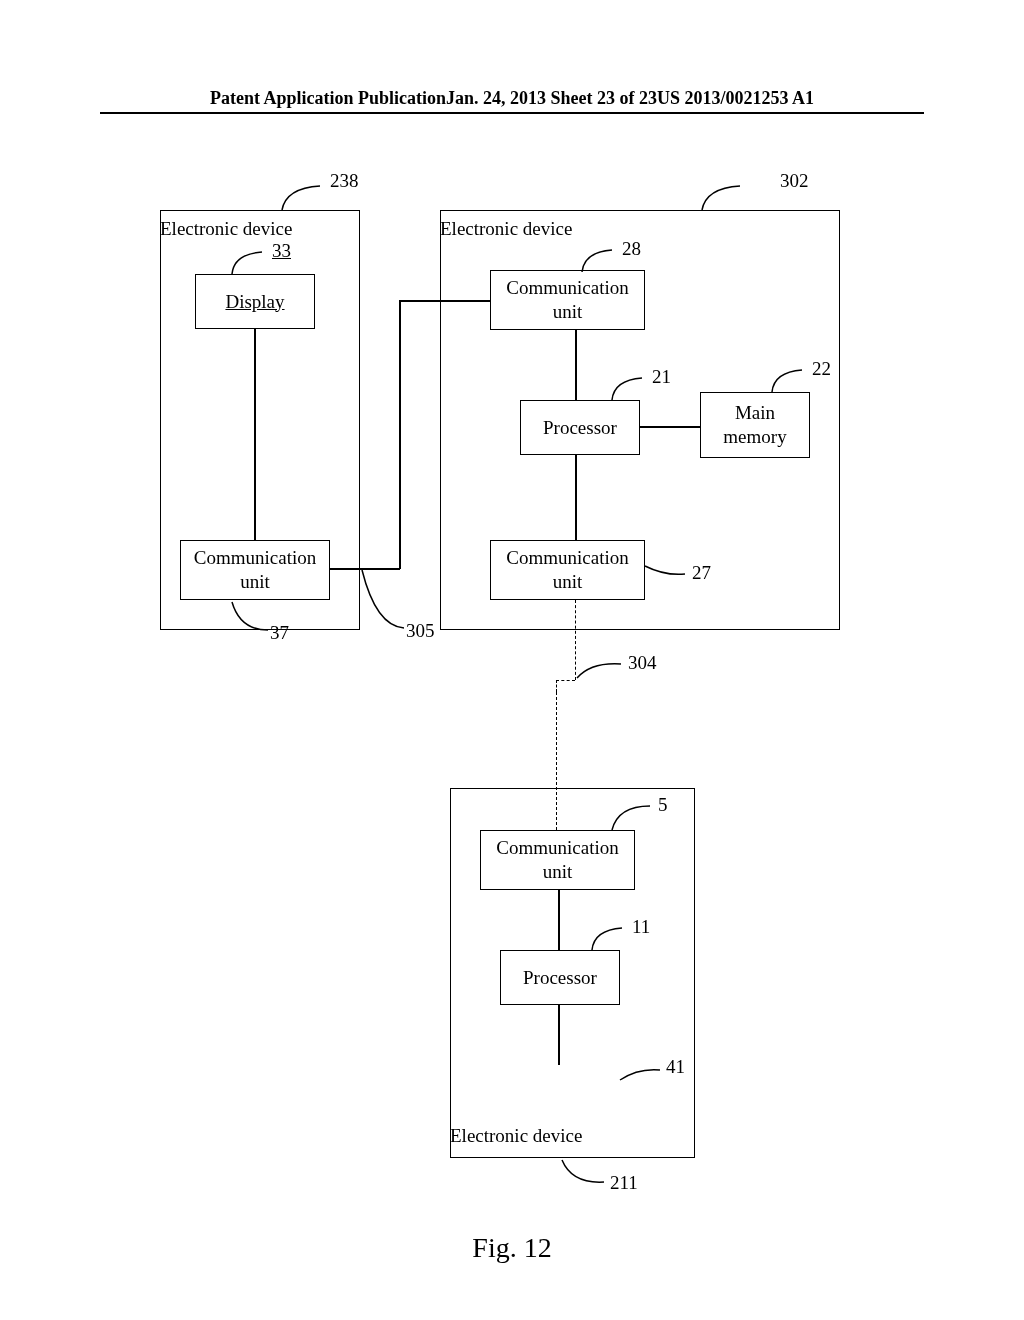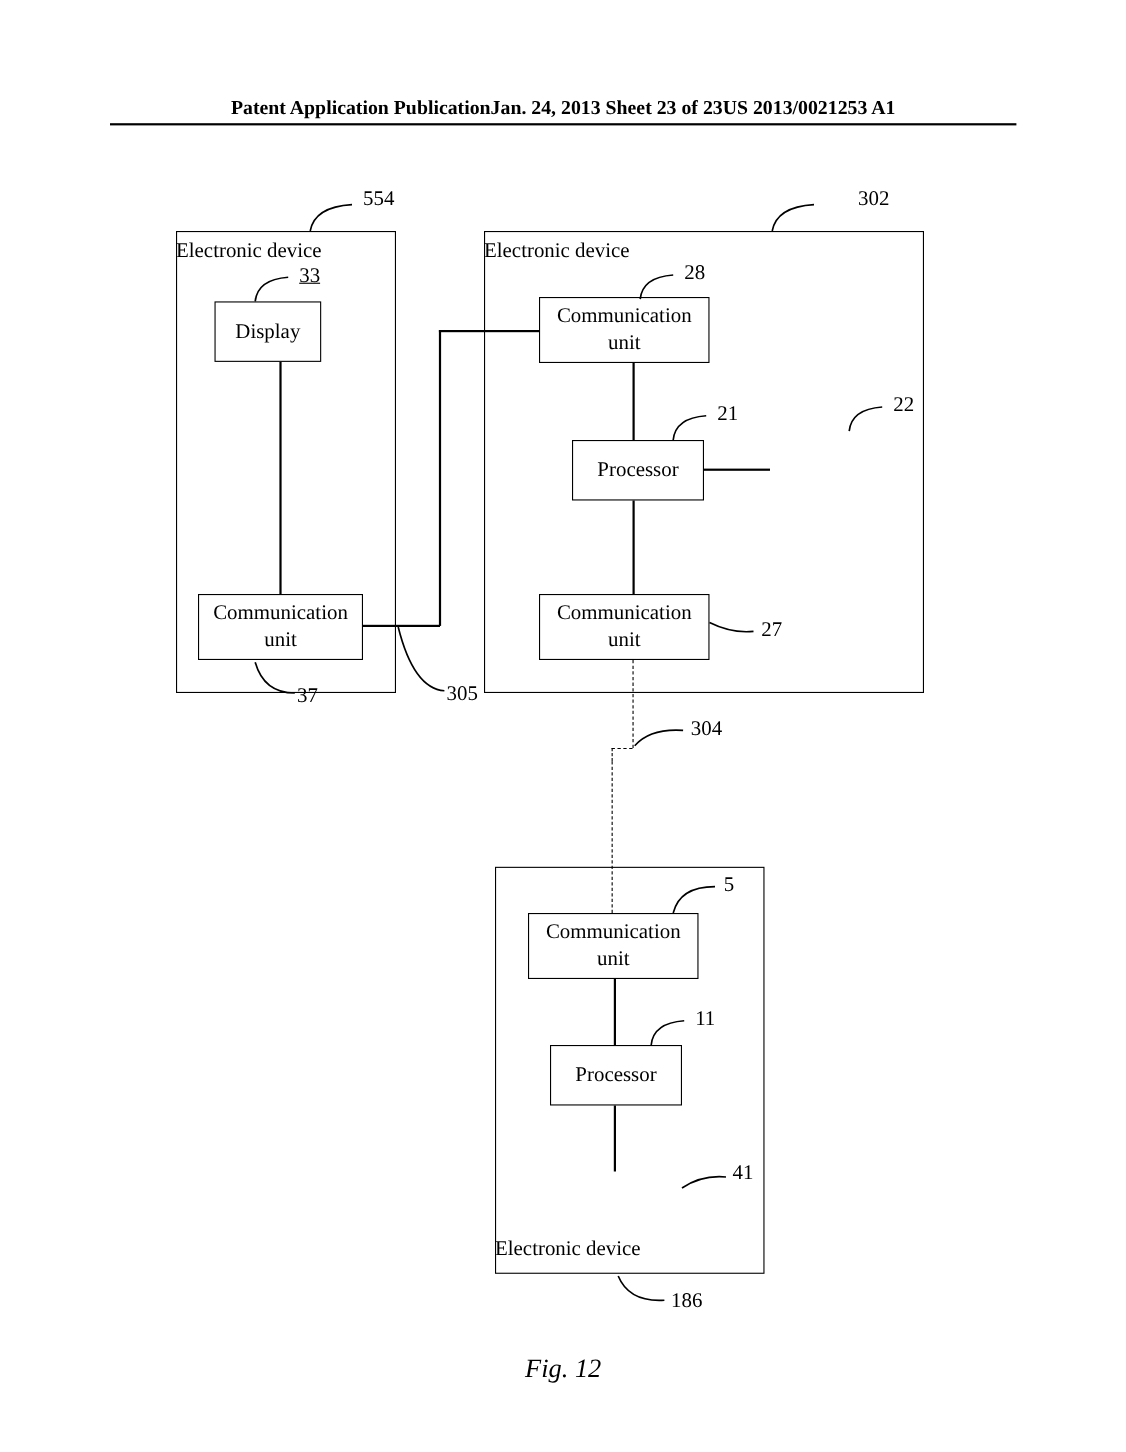--- a/index.html
+++ b/index.html
@@ -66,61 +66,63 @@
   }
   .line-h { height: 1.5px; }
   .line-v { width: 1.5px; }
   .dash-v {
     position: absolute;
     border-left: 1.5px dashed #000;
     width: 0;
   }
   .fig-caption {
     position: absolute;
-    font-size: 24px;
+    font-size: 28px;
     left: 0; right: 0;
     text-align: center;
-    font-style: italic;
   }
   svg.lead {
     position: absolute;
     overflow: visible;
   }
 </style>
 </head>
 <body>
 
 <div class="header">
   <span>Patent Application Publication</span>
   <span>Jan. 24, 2013  Sheet 23 of 23</span>
   <span>US 2013/0021253 A1</span>
 </div>
 <div class="header-rule"></div>
 
 <div class="diagram">
 
   <div class="device-outer" style="left:160px; top:40px; width:200px; height:420px;"></div>
   <div class="device-label" style="left:160px; top:48px; width:200px;">Electronic device</div>
-  <div class="box" style="left:195px; top:104px; width:97px; height:55px;">
+  <div class="box" style="left:195px; top:104px; width:120px; height:55px;text-decoration:underline;">
     <span>Display</span>
   </div>
   <div class="box" style="left:180px; top:370px; width:150px; height:60px;">
     <span>Communication unit</span>
   </div>
 
   <div class="line line-v" style="left:254px; top:159px; height:211px;"></div>
 
   <div class="device-outer" style="left:440px; top:40px; width:400px; height:420px;"></div>
   <div class="device-label" style="left:440px; top:48px; width:400px;">Electronic device</div>
   <div class="box" style="left:490px; top:100px; width:155px; height:60px;">
     <span>Communication unit</span>
   </div>
   <div class="box" style="left:520px; top:230px; width:120px; height:55px;">
     <span>Processor</span>
   </div>
+  <div class="box" style="left:700px; top:222px; width:110px; height:66px;">
+    <span>Main memory</span>
+  </div>
   <div class="box" style="left:490px; top:370px; width:155px; height:60px;">
     <span>Communication unit</span>
   </div>
 
   <div class="line line-v" style="left:575px; top:160px; height:70px;"></div>
   <div class="line line-v" style="left:575px; top:285px; height:85px;"></div>
   <div class="line line-h" style="left:640px; top:256px; width:60px;"></div>
 
   <div class="line line-h" style="left:330px; top:398px; width:70px;"></div>
   <div class="line line-v" style="left:399px; top:130px; height:269px;"></div>
@@ -140,21 +142,21 @@
 
   <div class="dash-v" style="left:575px; top:430px; height:80px;"></div>
   <div class="dash-v" style="left:556px; top:522px; height:138px;"></div>
 
   <div style="position:absolute; left:556px; top:510px; width:19px; border-top:1.5px dashed #000;"></div>
   <div style="position:absolute; left:556px; top:510px; height:12px; border-left:1.5px dashed #000;"></div>
 
   <svg class="lead" style="left:280px; top:12px; width:50px; height:30px;">
     <path d="M2,28 Q6,6 40,4" fill="none" stroke="#000" stroke-width="1.5"></path>
   </svg>
-  <div class="ref" style="left:330px; top:0px;">554</div>
+  <div class="ref" style="left:330px; top:0px;">238</div>
 
   <svg class="lead" style="left:230px; top:78px; width:40px; height:28px;">
     <path d="M2,26 Q4,6 32,4" fill="none" stroke="#000" stroke-width="1.5"></path>
   </svg>
   <div class="ref" style="left:272px; top:70px;text-decoration:underline;">33</div>
 
   <svg class="lead" style="left:230px; top:430px; width:40px; height:34px;">
     <path d="M2,2 Q10,30 38,30" fill="none" stroke="#000" stroke-width="1.5"></path>
   </svg>
   <div class="ref" style="left:270px; top:452px;">37</div>
@@ -205,17 +207,17 @@
   <div class="ref" style="left:632px; top:746px;">11</div>
 
   <svg class="lead" style="left:620px; top:896px; width:42px; height:22px;">
     <path d="M0,14 Q18,2 40,4" fill="none" stroke="#000" stroke-width="1.5"></path>
   </svg>
   <div class="ref" style="left:666px; top:886px;">41</div>
 
   <svg class="lead" style="left:560px; top:988px; width:46px; height:30px;">
     <path d="M2,2 Q12,26 44,24" fill="none" stroke="#000" stroke-width="1.5"></path>
   </svg>
-  <div class="ref" style="left:610px; top:1002px;">186</div>
+  <div class="ref" style="left:610px; top:1002px;">211</div>
 
 </div>
 
 <div class="fig-caption" style="top:1232px;">Fig. 12</div>
 
 </body></html>

